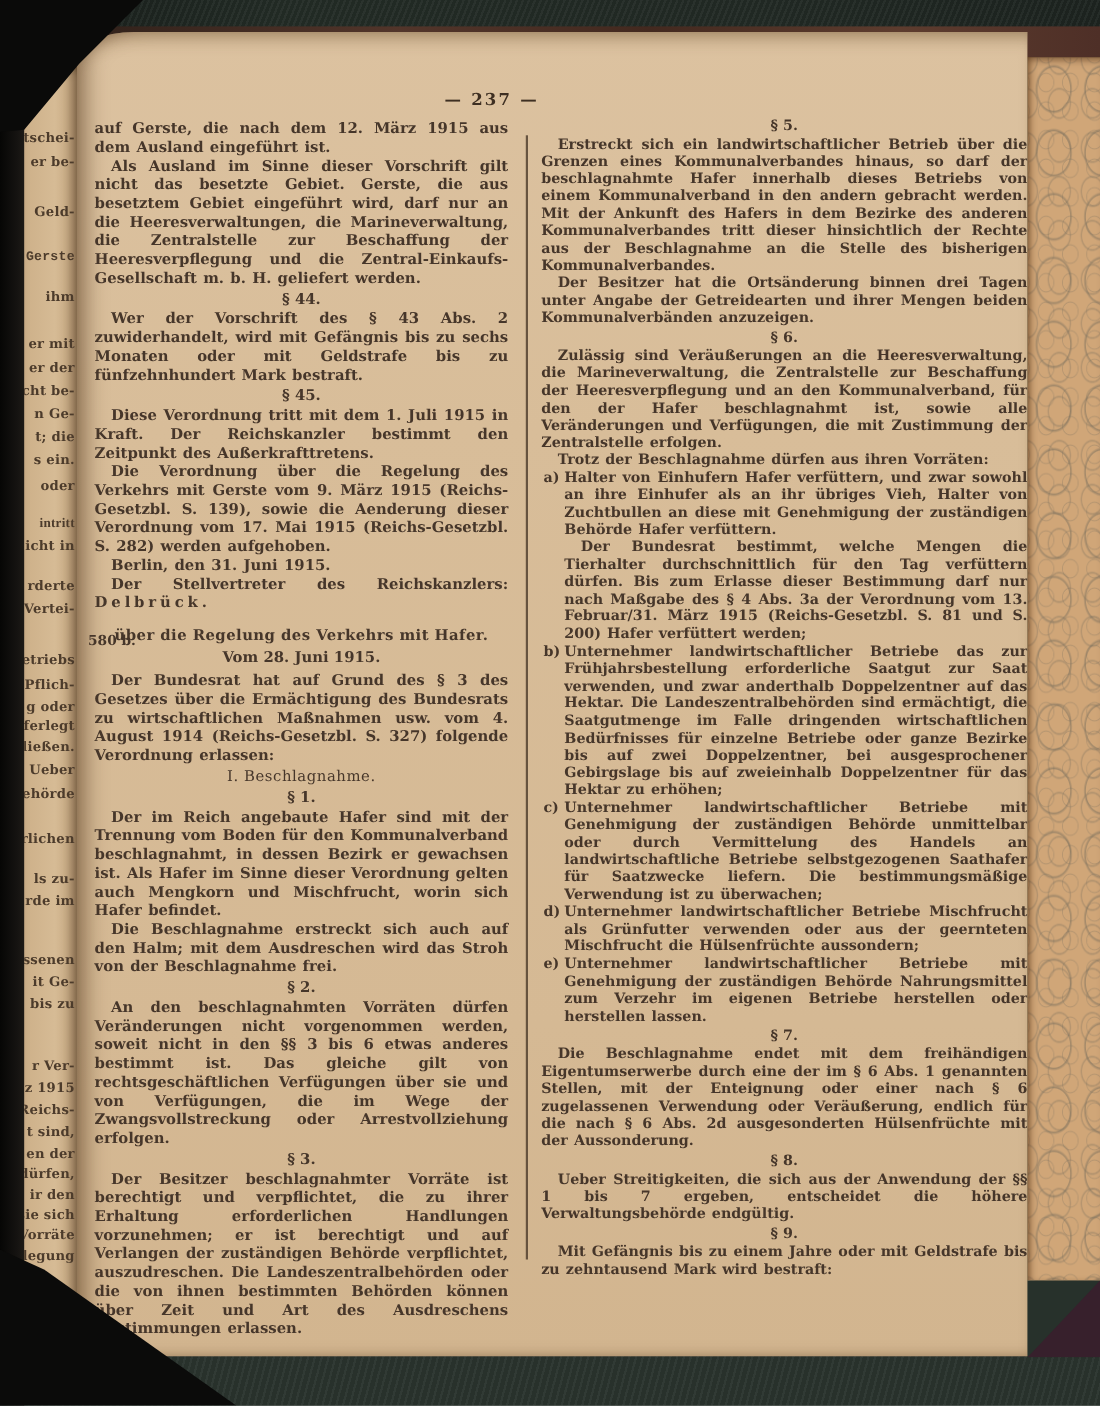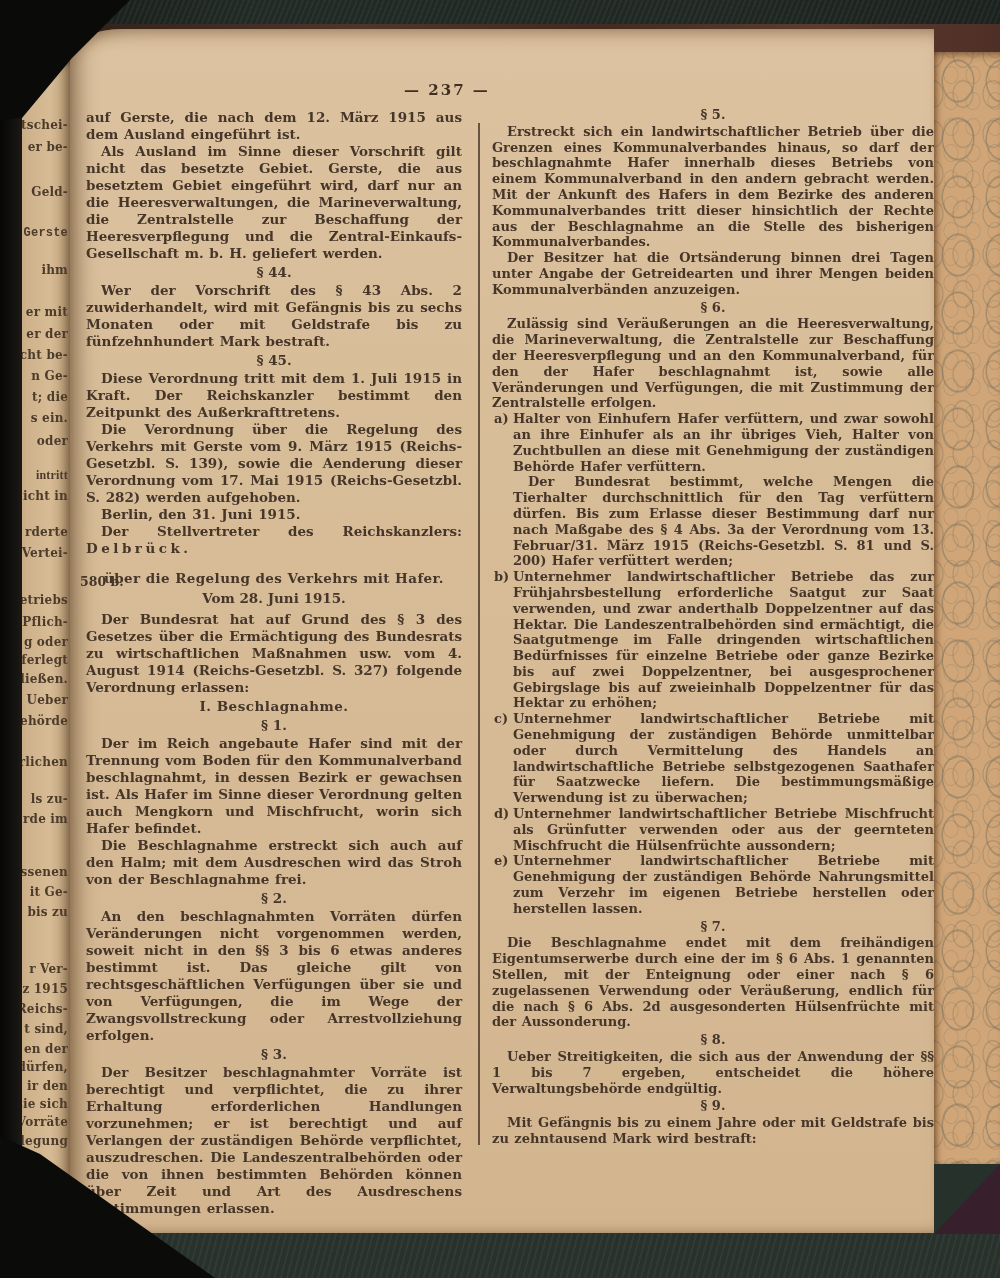--- a/index.html
+++ b/index.html
@@ -52,21 +52,21 @@
     overflow:hidden;color:#46362a;}
   .page-number{position:absolute;left:0;top:52px;width:754px;text-align:center;
     font-size:15px;font-weight:700;letter-spacing:2px;color:#3e2f22;}
   .col{position:absolute;font-weight:700;}
   .col-left{left:16px;top:80px;width:376px;font-size:13.5px;line-height:17px;}
   .col-right{left:422px;top:76px;width:442px;font-size:13px;line-height:15.8px;}
   .col-rule{position:absolute;left:408px;top:94px;width:1.5px;height:1022px;background:#52412f;opacity:.85;}
   .col p{margin:0;text-align:justify;text-indent:15px;word-spacing:1px;}
   .col p.np{text-indent:0;}
   .sh{text-align:center;margin:2px 0 1px;font-weight:700;}
-  .h2c{text-align:center;margin:2px 0 1px;font-weight:700;letter-spacing:.5px;}
+  .h2c{text-align:center;margin:2px 0 1px;font-weight:400;letter-spacing:.5px;}
   .announce{position:relative;margin-top:13px;}
   .announce .num{position:absolute;left:-6px;top:3px;font-size:12.5px;}
   .announce .t1{text-align:center;font-size:15px;letter-spacing:4.5px;color:#3c2d20;}
   .t2{text-align:center;letter-spacing:.4px;margin-top:3px;font-weight:700;}
   .t3{text-align:center;margin:3px 0 4px;font-weight:700;}
   .sig .name{letter-spacing:3.5px;}
   .li{position:relative;padding-left:21px;}
   .li .mk{position:absolute;left:2px;top:0;}
   .li p{text-indent:0;}
   .li p.cont{text-indent:15px;}
@@ -162,20 +162,21 @@
     </div>
 
     <div class="col-rule"></div>
 
     <div class="col col-right">
       <div class="sh">§ 5.</div>
       <p>Erstreckt sich ein landwirtschaftlicher Betrieb über die Grenzen eines Kommunalverbandes hinaus, so darf der beschlagnahmte Hafer innerhalb dieses Betriebs von einem Kommunalverband in den andern gebracht werden. Mit der Ankunft des Hafers in dem Bezirke des anderen Kommunalverbandes tritt dieser hinsichtlich der Rechte aus der Beschlagnahme an die Stelle des bisherigen Kommunalverbandes.</p>
       <p>Der Besitzer hat die Ortsänderung binnen drei Tagen unter Angabe der Getreidearten und ihrer Mengen beiden Kommunalverbänden anzuzeigen.</p>
       <div class="sh">§ 6.</div>
       <p>Zulässig sind Veräußerungen an die Heeresverwaltung, die Marineverwaltung, die Zentralstelle zur Beschaffung der Heeresverpflegung und an den Kommunalverband, für den der Hafer beschlagnahmt ist, sowie alle Veränderungen und Verfügungen, die mit Zustimmung der Zentralstelle erfolgen.</p>
+      <p>Trotz der Beschlagnahme dürfen aus ihren Vorräten:</p>
 
       <div class="li">
         <span class="mk">a)</span>
         <p>Halter von Einhufern Hafer verfüttern, und zwar sowohl an ihre Einhufer als an ihr übriges Vieh, Halter von Zuchtbullen an diese mit Genehmigung der zuständigen Behörde Hafer verfüttern.</p>
         <p class="cont">Der Bundesrat bestimmt, welche Mengen die Tierhalter durchschnittlich für den Tag verfüttern dürfen. Bis zum Erlasse dieser Bestimmung darf nur nach Maßgabe des § 4 Abs. 3a der Verordnung vom 13. Februar/31. März 1915 (Reichs-Gesetzbl. S. 81 und S. 200) Hafer verfüttert werden;</p>
       </div>
       <div class="li">
         <span class="mk">b)</span>
         <p>Unternehmer landwirtschaftlicher Betriebe das zur Frühjahrsbestellung erforderliche Saatgut zur Saat verwenden, und zwar anderthalb Doppelzentner auf das Hektar. Die Landeszentralbehörden sind ermächtigt, die Saatgutmenge im Falle dringenden wirtschaftlichen Bedürfnisses für einzelne Betriebe oder ganze Bezirke bis auf zwei Doppelzentner, bei ausgesprochener Gebirgslage bis auf zweieinhalb Doppelzentner für das Hektar zu erhöhen;</p>
       </div>

